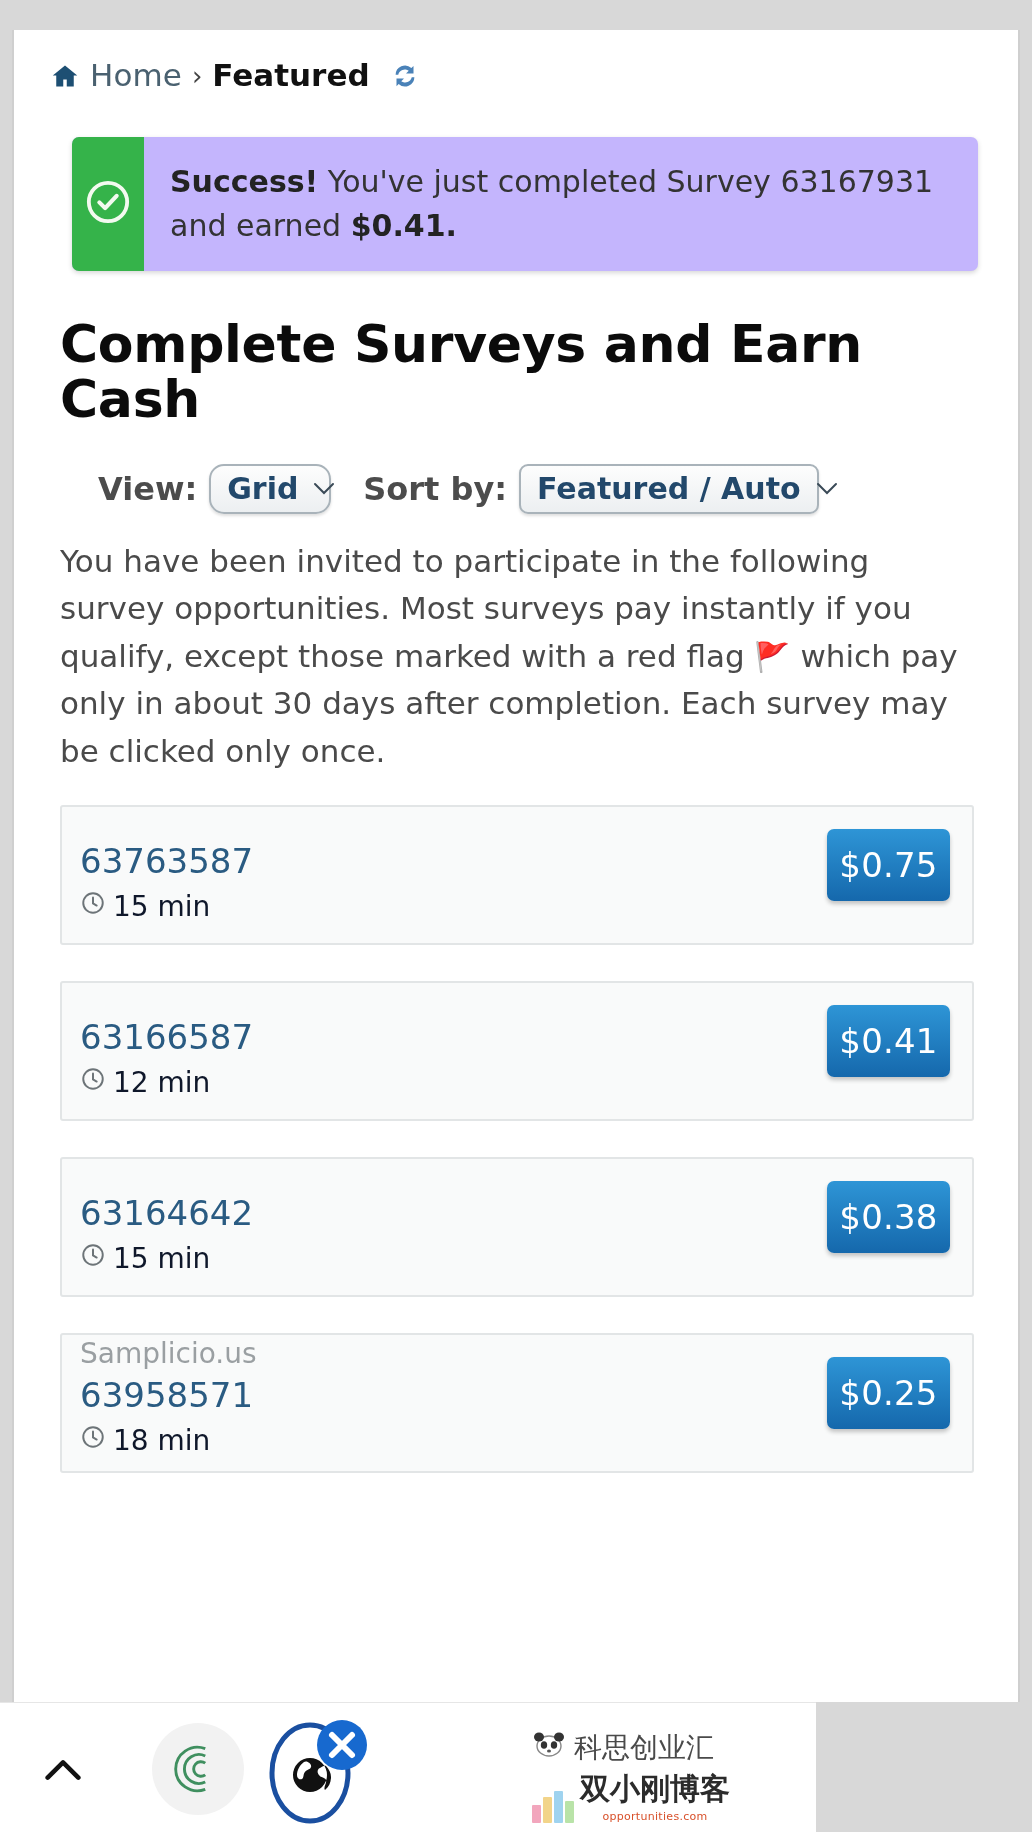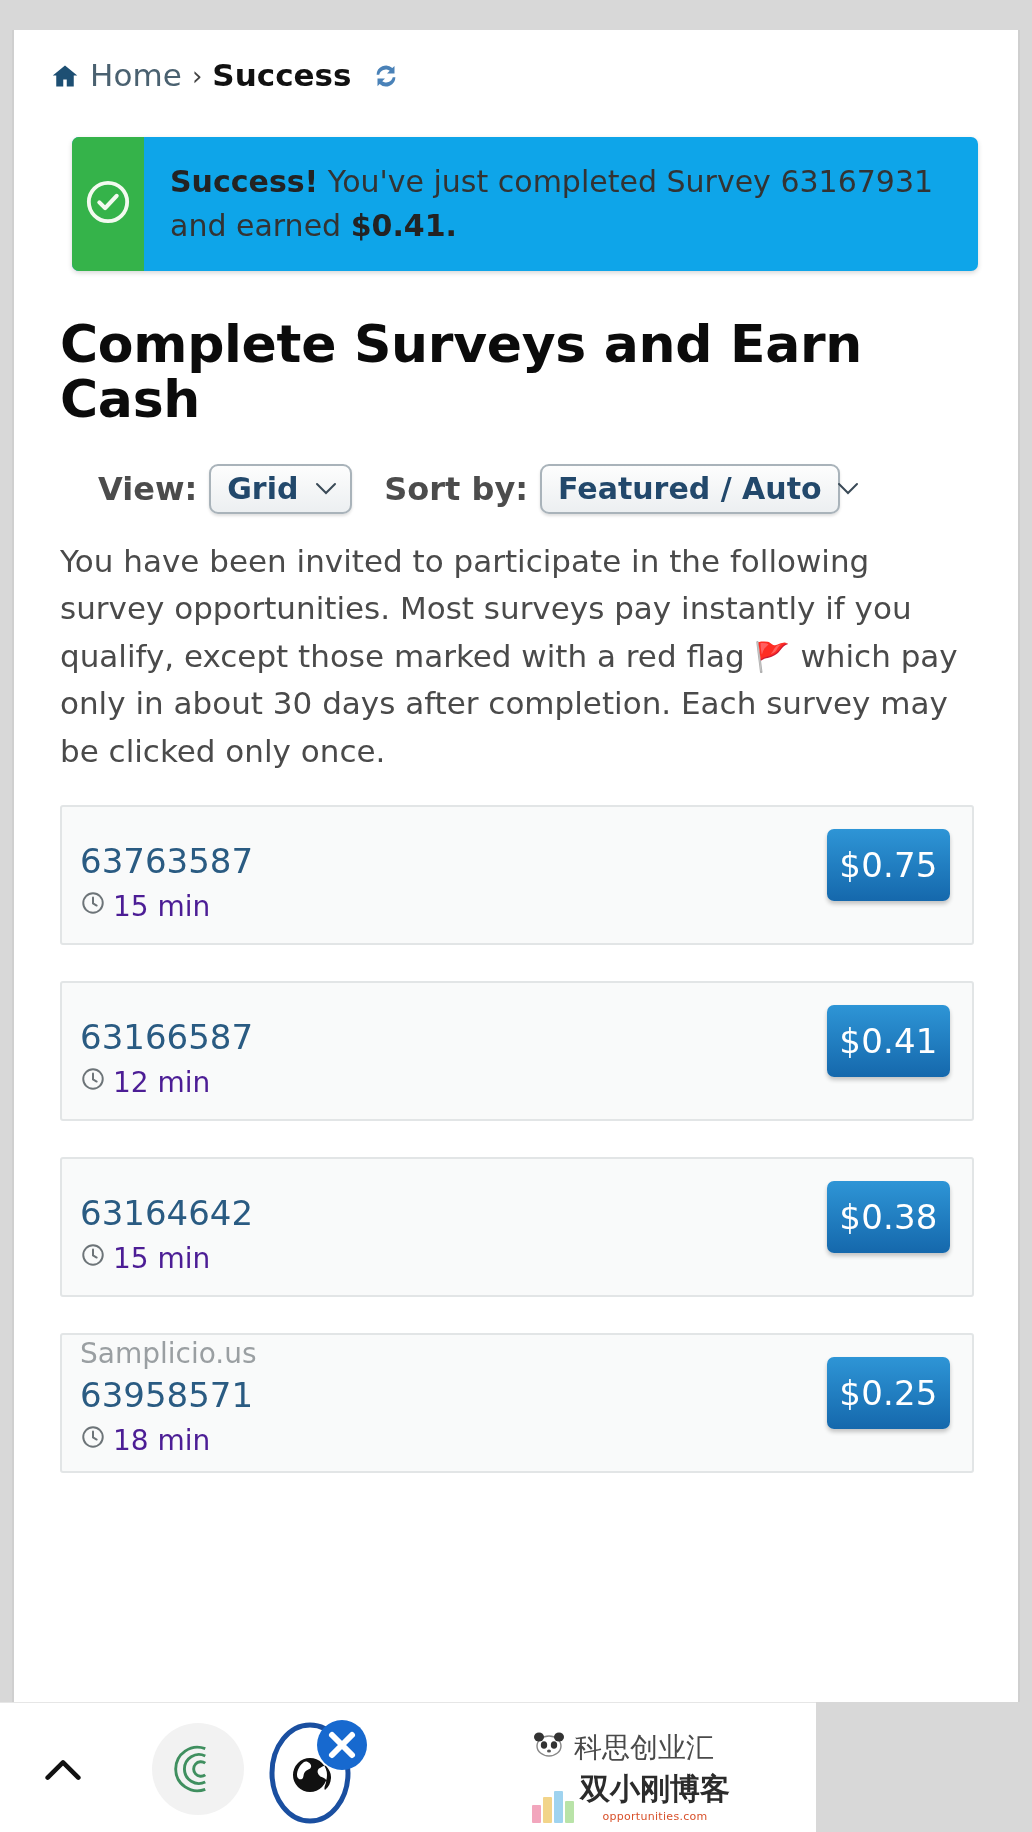--- a/index.html
+++ b/index.html
@@ -49,21 +49,21 @@
     letter-spacing: .1px;
   }
   .bc-sep { color: #444; font-size: 26px; }
   .bc-current { color: #111; font-weight: 700; }
   .refresh-icon { margin-left: 10px; display: inline-flex; align-items: center; }
 
   
   .alert {
     position: relative;
     margin: 46px 40px 0 58px;
-    background: #0ea5e9;
+    background: #c4b5fd;
     border-radius: 7px;
     display: flex;
     align-items: stretch;
     min-height: 132px;
     box-shadow: 0 2px 5px rgba(0,0,0,.16);
   }
   .alert-bar {
     width: 72px;
     flex: 0 0 72px;
     background: #35b34a;
@@ -112,21 +112,21 @@
     border: 2px solid #a9b3ba;
     border-radius: 9px;
     box-shadow: 0 2px 3px rgba(0,0,0,.13);
     height: 50px;
     padding: 0 12px 0 16px;
     color: #22486b;
     font-size: 30px;
     font-weight: 700;
     white-space: nowrap;
   }
-  .select.view { width: 143px; }
+  .select.view { width: 122px; border-radius: 15px; }
   .select.sort { width: 300px; margin-left: 28px; }
   .chev { margin-left: 14px; display: inline-flex; }
 
   
   .intro {
     margin: 24px 42px 0 46px;
     font-size: 31px;
     line-height: 1.53;
     color: #4a4a4a;
   }
@@ -160,21 +160,21 @@
     font-size: 34px;
     color: #2a5b82;
     font-weight: 400;
     line-height: 1.25;
   }
   .duration {
     display: flex;
     align-items: flex-end;
     gap: 7px;
     font-size: 28px;
-    color: #4c1d95;
+    color: #0f172a;
     margin-top: 7px;
   }
   .price-btn {
     position: absolute;
     right: 22px;
     top: 22px;
     width: 123px;
     height: 72px;
     border-radius: 7px;
     background: linear-gradient(#2e95d6, #1568ac);
@@ -268,21 +268,21 @@
   <div id="page">
 
     <div class="breadcrumb">
       <span class="home-icon">
         <svg width="30" height="28" viewBox="0 0 24 24" aria-hidden="true">
           <path d="M12 3 1.5 11.5h3V21h6v-6h3v6h6v-9.5h3z" fill="#1d4f73"></path>
         </svg>
       </span>
       <span class="bc-home">Home</span>
       <span class="bc-sep">›</span>
-      <span class="bc-current">Success</span>
+      <span class="bc-current">Featured</span>
       <span class="refresh-icon">
         <svg width="30" height="30" viewBox="0 0 24 24" aria-hidden="true">
           <path d="M4.5 11a7.5 7.5 0 0 1 12.6-5.4l1.7-1.7V10h-6l2.2-2.2A5.4 5.4 0 0 0 6.6 11z" fill="#4a82b8"></path>
           <path d="M19.5 13a7.5 7.5 0 0 1-12.6 5.4l-1.7 1.7V14h6l-2.2 2.2A5.4 5.4 0 0 0 17.4 13z" fill="#4a82b8"></path>
         </svg>
       </span>
     </div>
 
     <div class="alert">
       <div class="alert-bar">

